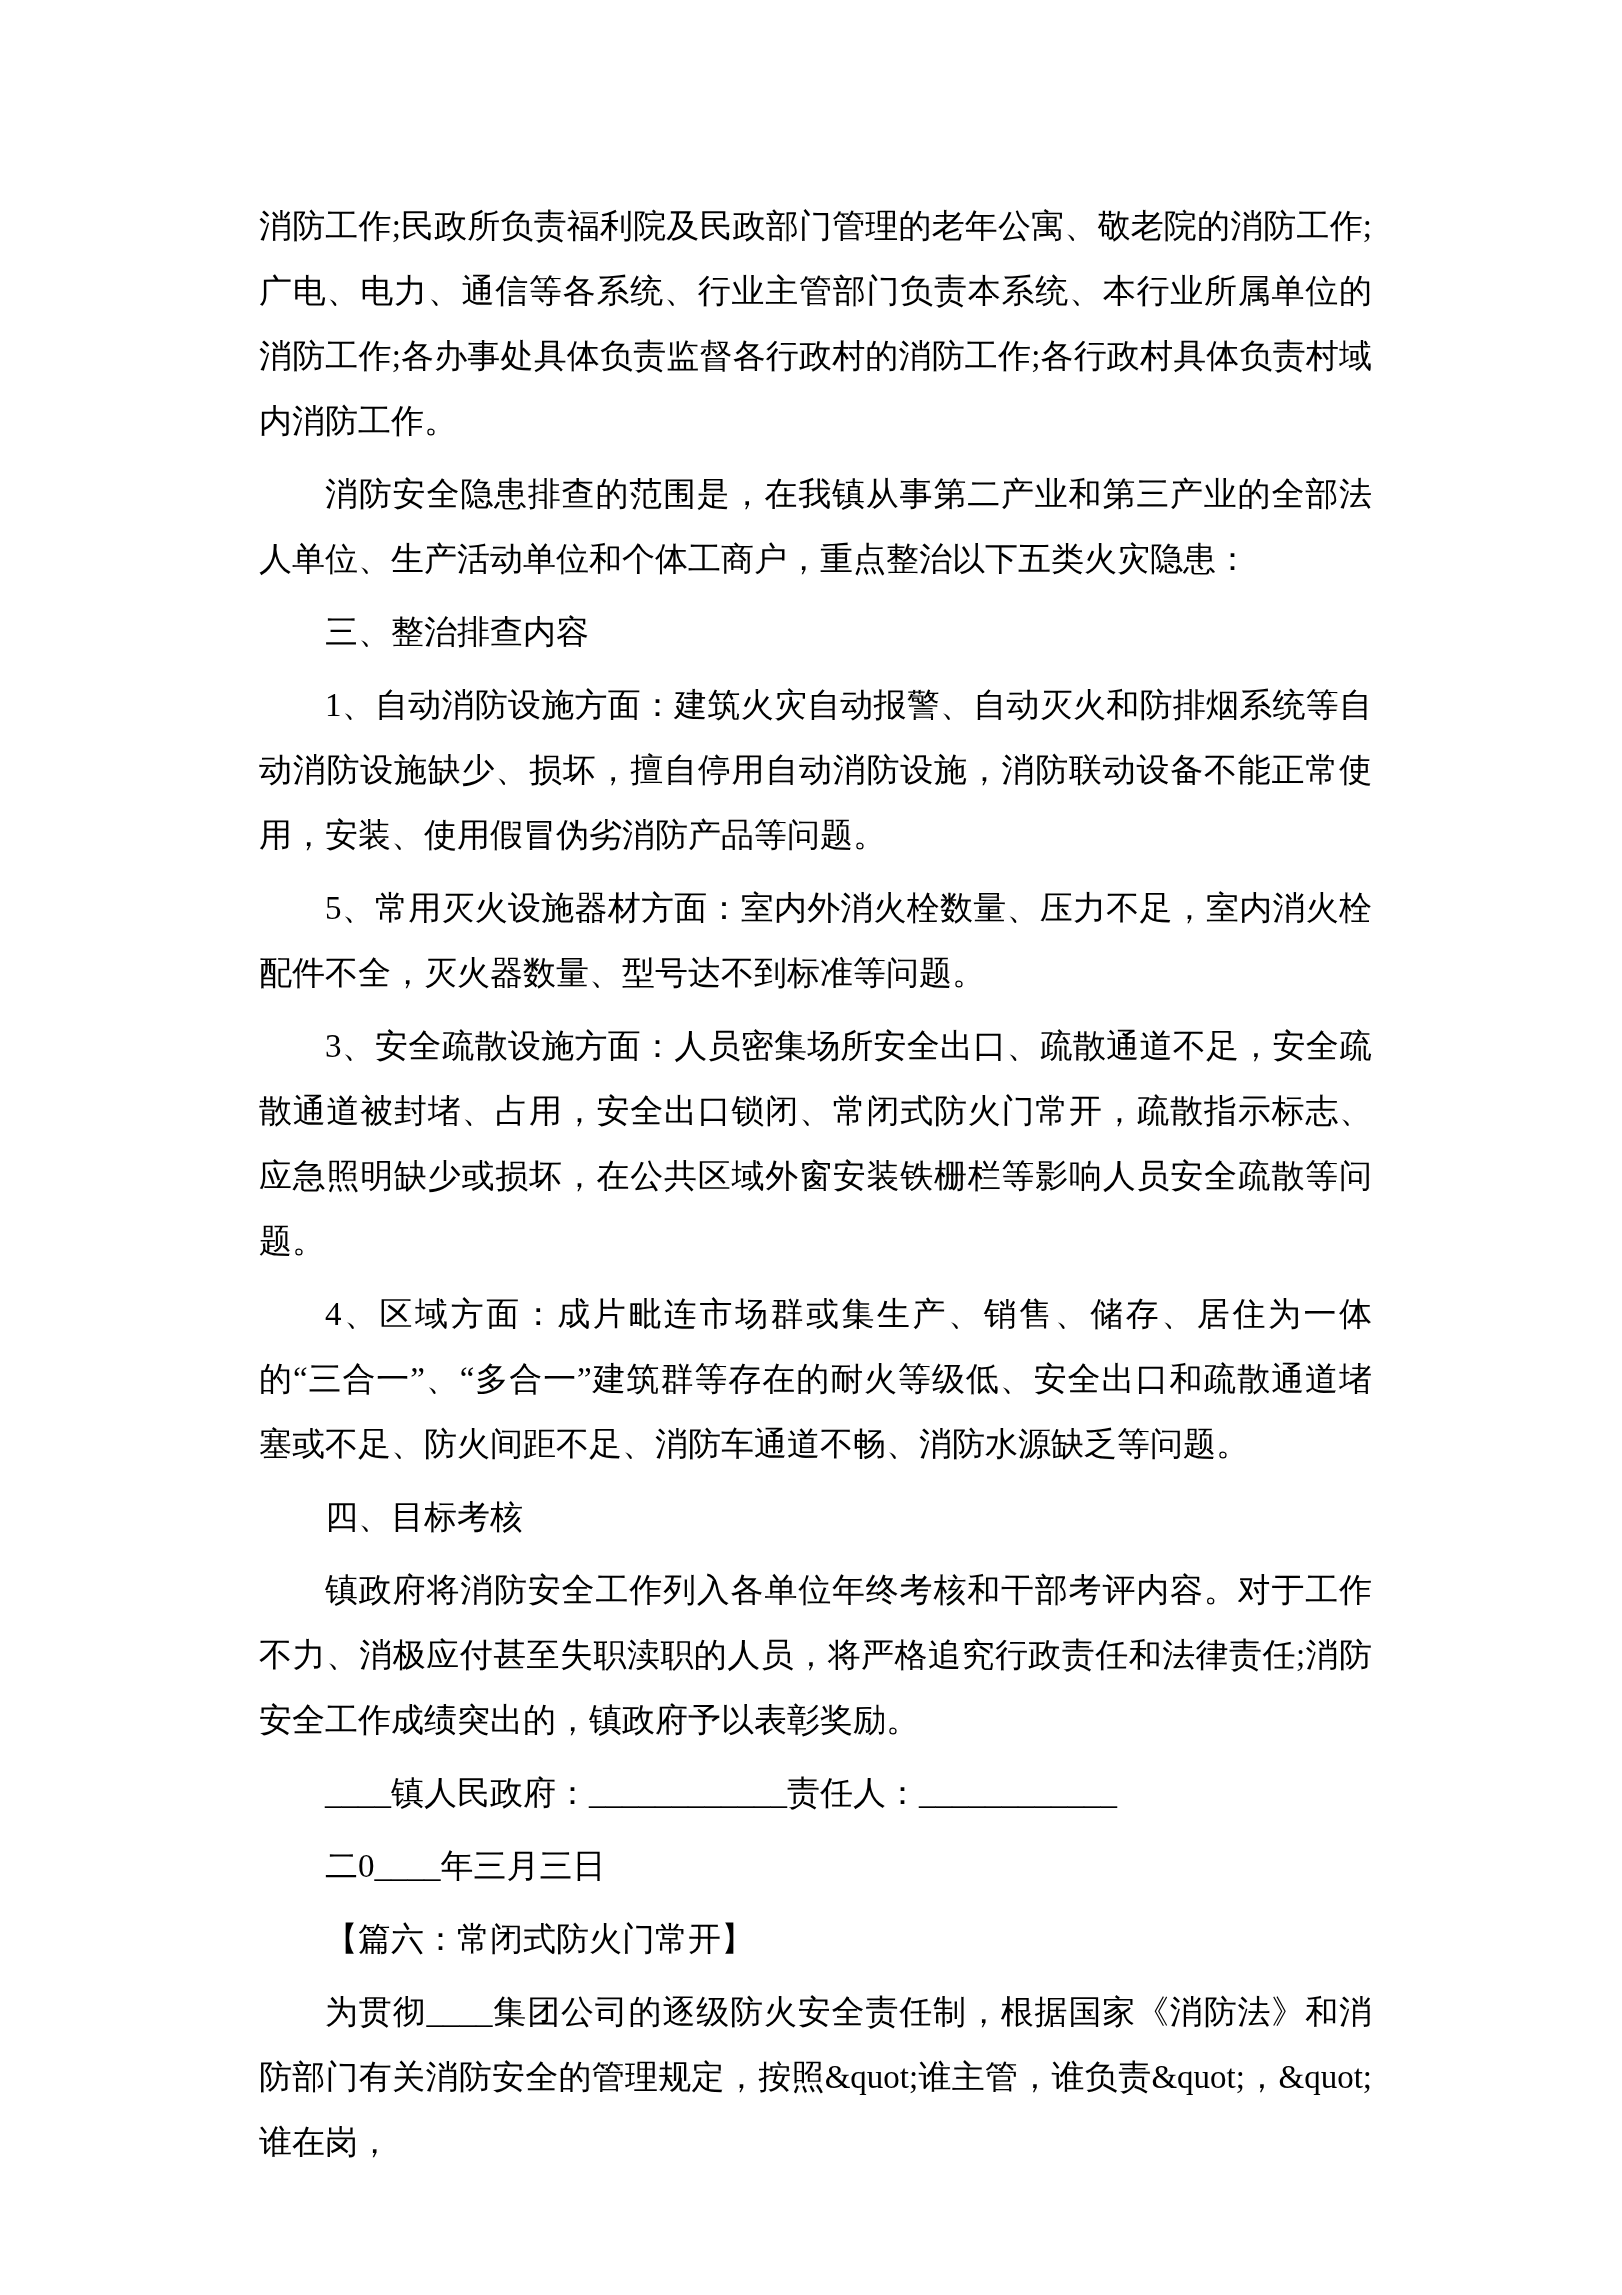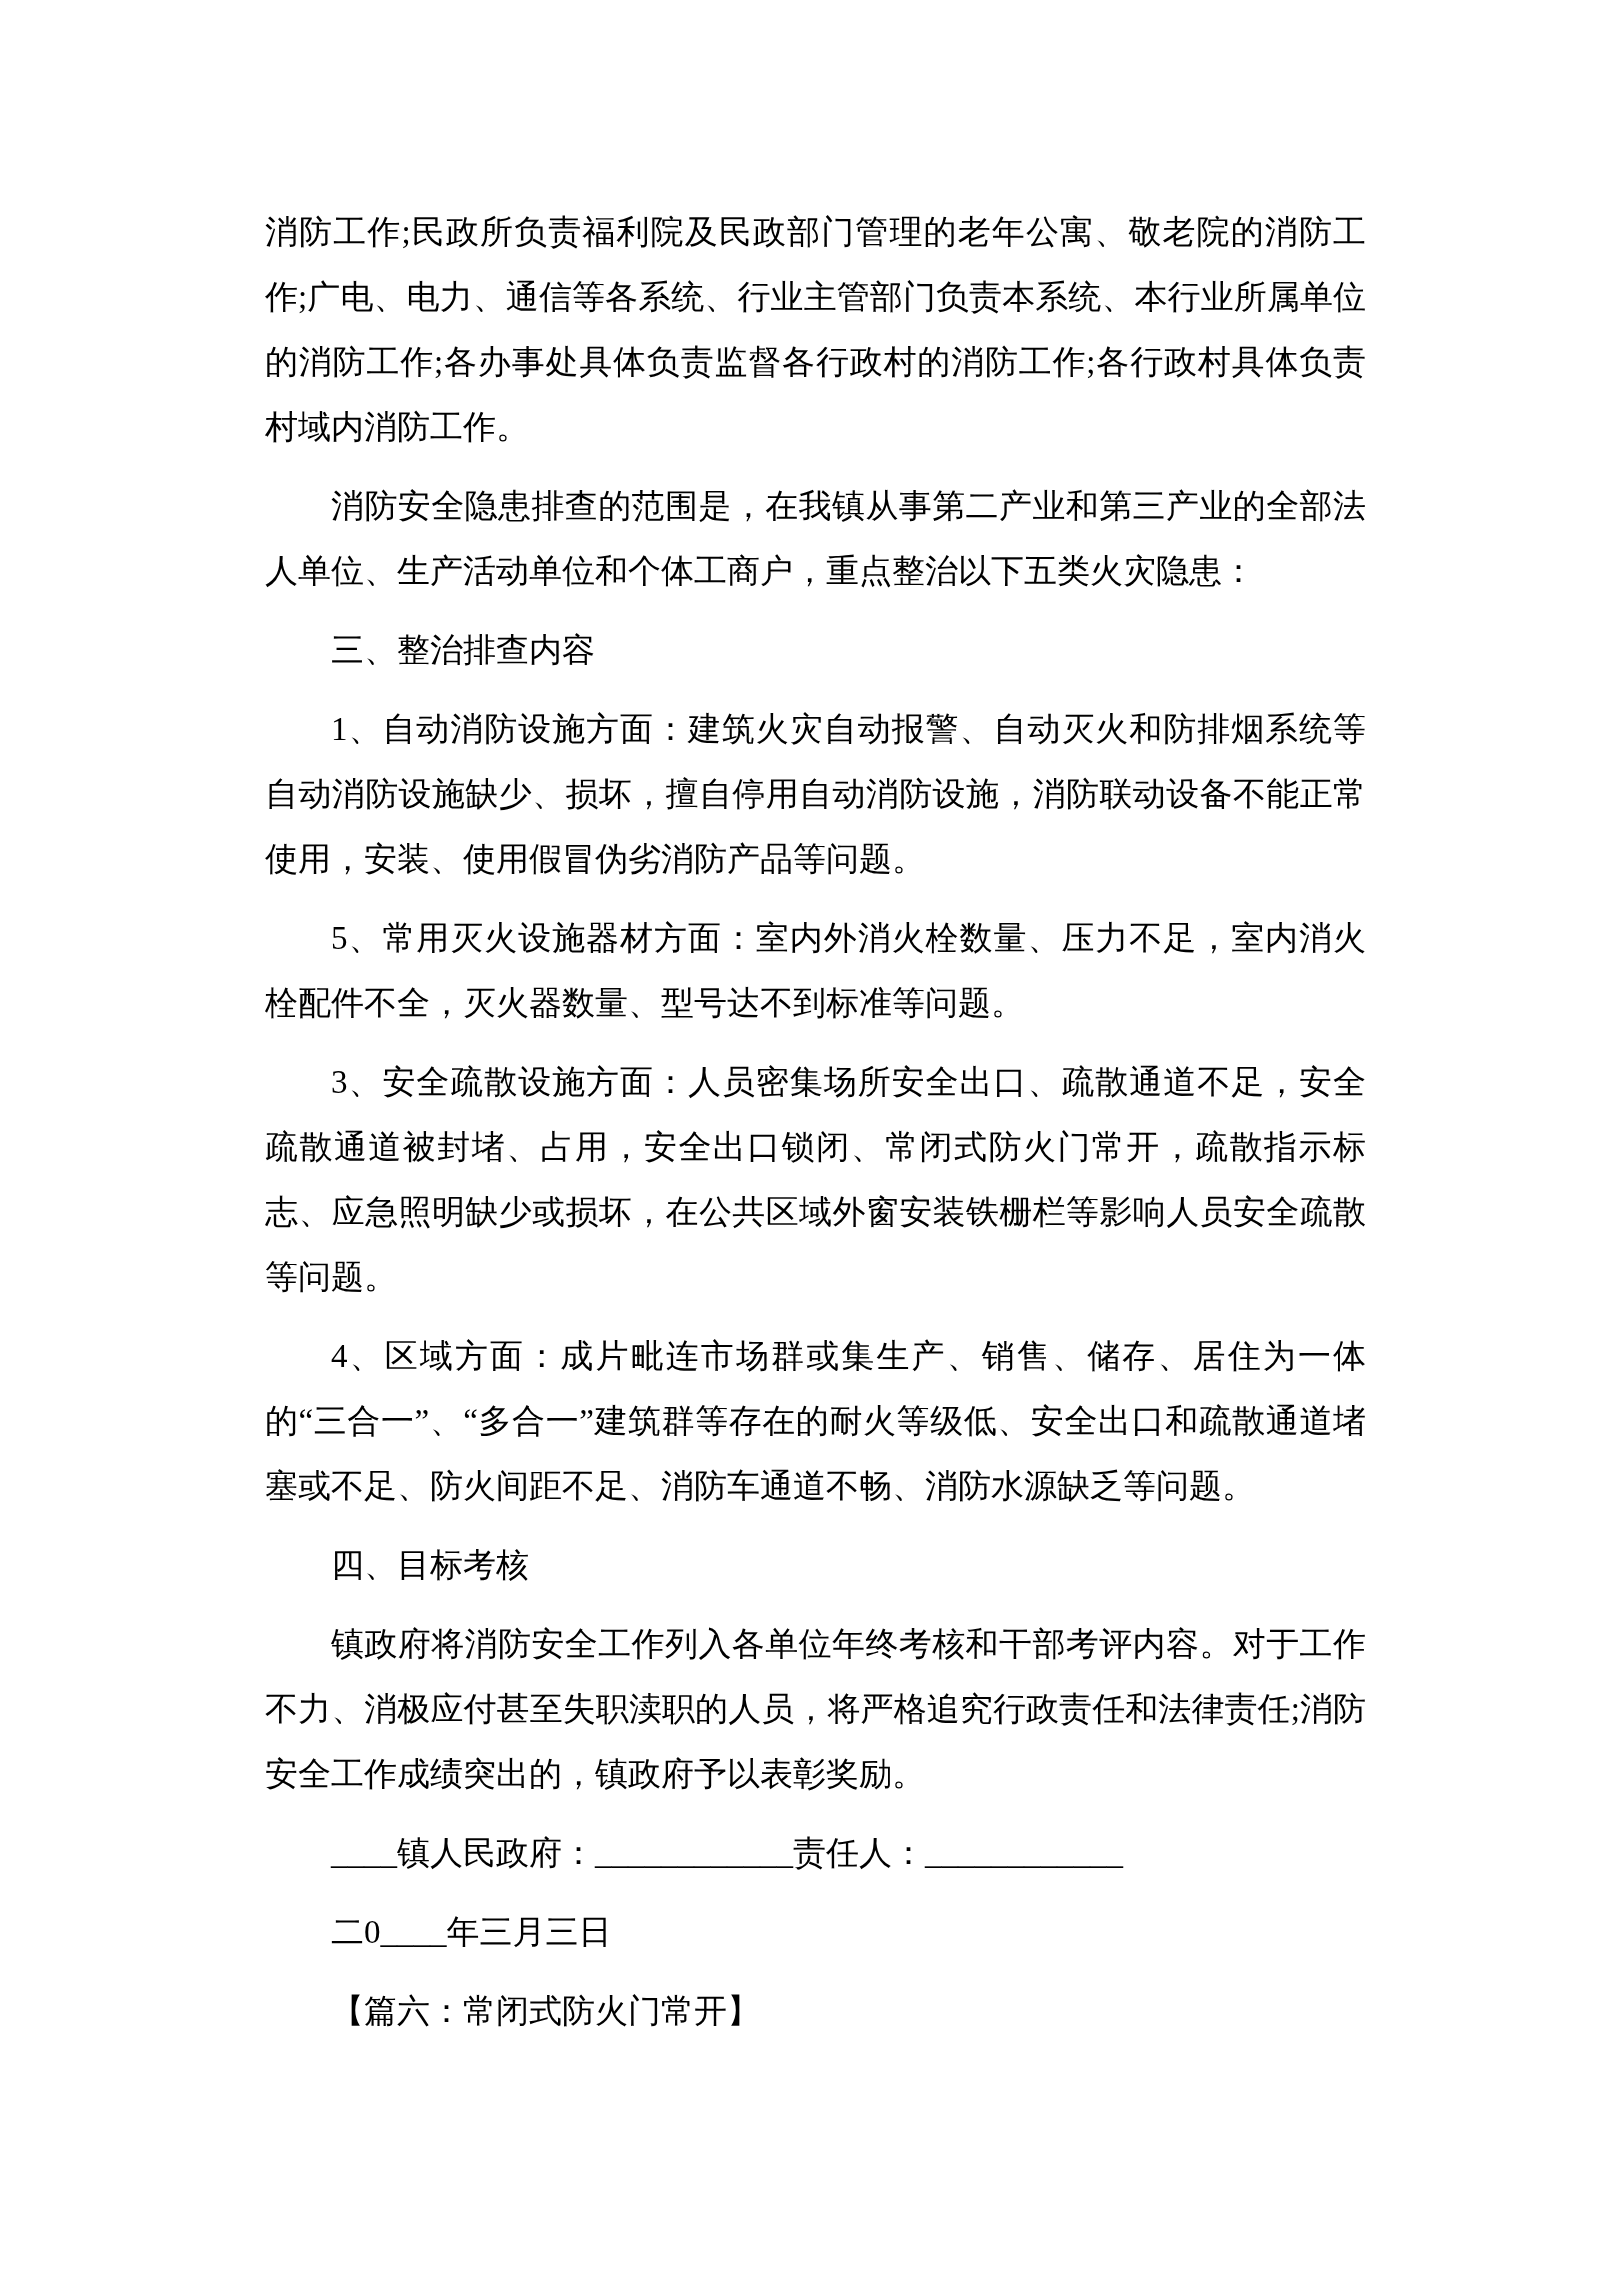--- a/index.html
+++ b/index.html
@@ -16,21 +16,21 @@
     padding: 186px 243px 0 251px;
     overflow: hidden;
   }
   .doc-body {
     font-family: "Liberation Serif", "DejaVu Serif", serif;
     font-size: 33px;
     line-height: 65px;
     color: #000000;
   }
   .para {
-    margin: 14px;
+    margin: 8px;
     text-align: justify;
     word-break: break-all;
   }
   .para.indent {
     text-indent: 2em;
   }
 </style>
 </head>
 <body>
 
@@ -41,15 +41,16 @@
       <p class="para indent">三、整治排查内容</p>
       <p class="para indent">1、自动消防设施方面：建筑火灾自动报警、自动灭火和防排烟系统等自动消防设施缺少、损坏，擅自停用自动消防设施，消防联动设备不能正常使用，安装、使用假冒伪劣消防产品等问题。</p>
       <p class="para indent">5、常用灭火设施器材方面：室内外消火栓数量、压力不足，室内消火栓配件不全，灭火器数量、型号达不到标准等问题。</p>
       <p class="para indent">3、安全疏散设施方面：人员密集场所安全出口、疏散通道不足，安全疏散通道被封堵、占用，安全出口锁闭、常闭式防火门常开，疏散指示标志、应急照明缺少或损坏，在公共区域外窗安装铁栅栏等影响人员安全疏散等问题。</p>
       <p class="para indent">4、区域方面：成片毗连市场群或集生产、销售、储存、居住为一体的“三合一”、“多合一”建筑群等存在的耐火等级低、安全出口和疏散通道堵塞或不足、防火间距不足、消防车通道不畅、消防水源缺乏等问题。</p>
       <p class="para indent">四、目标考核</p>
       <p class="para indent">镇政府将消防安全工作列入各单位年终考核和干部考评内容。对于工作不力、消极应付甚至失职渎职的人员，将严格追究行政责任和法律责任;消防安全工作成绩突出的，镇政府予以表彰奖励。</p>
       <p class="para indent">____镇人民政府：____________责任人：____________</p>
       <p class="para indent">二0____年三月三日</p>
       <p class="para indent">【篇六：常闭式防火门常开】</p>
+      <p class="para indent">为贯彻____集团公司的逐级防火安全责任制，根据国家《消防法》和消防部门有关消防安全的管理规定，按照&amp;quot;谁主管，谁负责&amp;quot;，&amp;quot;谁在岗，</p>
     </div>
 </div>
 
 
 </body></html>

